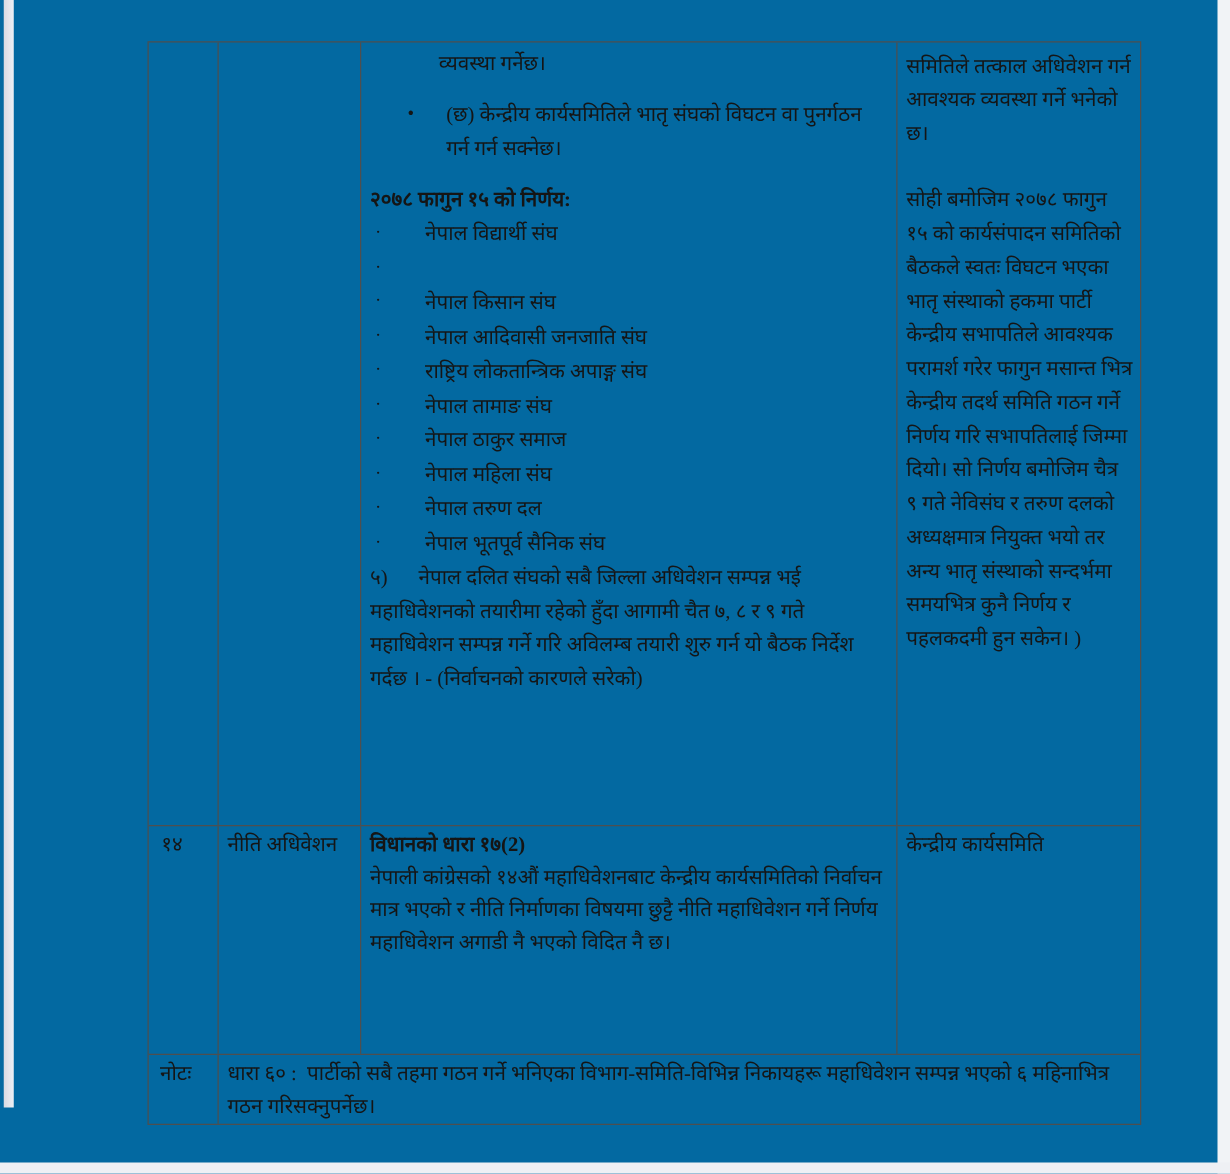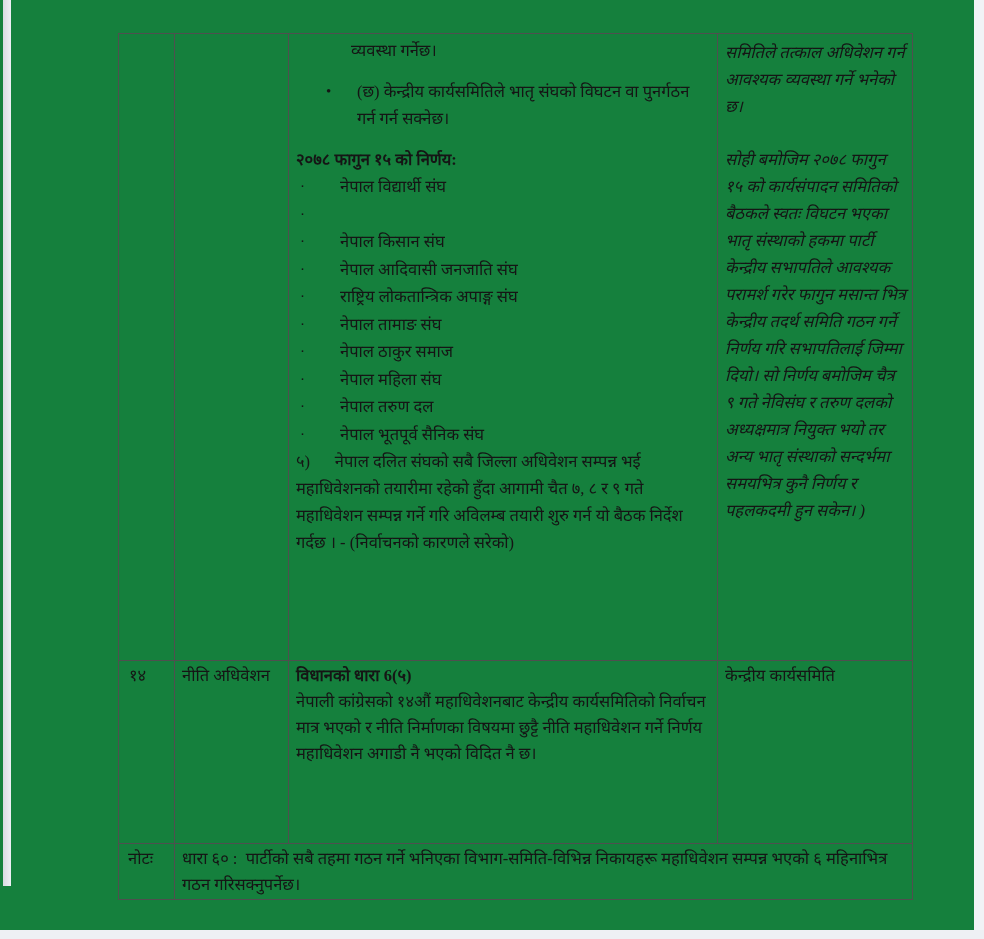--- a/index.html
+++ b/index.html
@@ -3,21 +3,21 @@
 <meta charset="utf-8">
 <style>
   html,body{margin:0;padding:0;}
   body{
     font-family:"Liberation Serif","DejaVu Serif",serif;
     background:#ffffff;
   }
   .page{
     position:relative;
     width:984px;height:939px;
-    background:#15803d;
+    background:#0369a1;
     overflow:hidden;
     color:#151515;
   }
   .edge-left{
     position:absolute;left:3px;top:0;width:8px;height:886px;
     background:linear-gradient(to right,#d9dae2,#eef0f5);
   }
   .margin-right{
     position:absolute;right:0;top:0;width:10px;height:939px;
     background:#f1f3f6;
@@ -47,21 +47,21 @@
   .cell:last-child{border-right:none;}
   .b{font-weight:normal;}
   p{margin:0;}
   .carry{margin-left:55px;margin-bottom:14px;}
   .bullet-row{display:flex;margin-left:30px;margin-bottom:14px;}
   .bullet-marker{width:31px;flex:0 0 31px;font-size:15px;}
   .heading{font-weight:bold;}
   .org-list{margin:0;}
   .org-item{display:flex;line-height:27.5px;}
   .org-marker{width:40px;flex:0 0 40px;padding-left:4px;font-size:15px;}
-  .col4{line-height:27px;padding-top:5px;font-style:italic;}
+  .col4{line-height:27px;padding-top:5px;}
   .gap{height:26px;}
   .r2 .cell{line-height:26px;padding-top:2px;}
   .r3 .cell{line-height:26px;padding-top:2px;}
   .serial-cell{padding-left:10px;}
   .note-label{padding-left:9px;}
 </style>
 </head>
 <body>
 
 <div class="page">
@@ -129,21 +129,21 @@
         <p>समितिले तत्काल अधिवेशन गर्न आवश्यक व्यवस्था गर्ने भनेको छ।</p>
         <div class="gap"></div>
         <p>सोही बमोजिम २०७८ फागुन १५ को कार्यसंपादन समितिको बैठकले स्वतः विघटन भएका भातृ संस्थाको हकमा पार्टी केन्द्रीय सभापतिले आवश्यक परामर्श गरेर फागुन मसान्त भित्र केन्द्रीय तदर्थ समिति गठन गर्ने निर्णय गरि सभापतिलाई जिम्मा दियो। सो निर्णय बमोजिम चैत्र ९ गते नेविसंघ र तरुण दलको अध्यक्षमात्र नियुक्त भयो तर अन्य भातृ संस्थाको सन्दर्भमा समयभित्र कुनै निर्णय र पहलकदमी हुन सकेन। )</p>
       </div>
     </div>
 
     <div class="row r2">
       <div class="cell serial-cell">१४</div>
       <div class="cell b">नीति अधिवेशन</div>
       <div class="cell">
-        <p class="heading">विधानको धारा 6(५)</p>
+        <p class="heading">विधानको धारा १७(2)</p>
         <p>नेपाली कांग्रेसको १४औं महाधिवेशनबाट केन्द्रीय कार्यसमितिको निर्वाचन मात्र भएको र नीति निर्माणका विषयमा छुट्टै नीति महाधिवेशन गर्ने निर्णय महाधिवेशन अगाडी नै भएको विदित नै छ।</p>
       </div>
       <div class="cell b">केन्द्रीय कार्यसमिति</div>
     </div>
 
     <div class="row r3">
       <div class="cell b note-label">नोटः</div>
       <div class="cell">
         <p><span class="b">धारा ६० :</span><span>&nbsp; पार्टीको सबै तहमा गठन गर्ने भनिएका विभाग-समिति-विभिन्न निकायहरू महाधिवेशन सम्पन्न भएको ६ महिनाभित्र गठन गरिसक्नुपर्नेछ।</span></p>
       </div>

